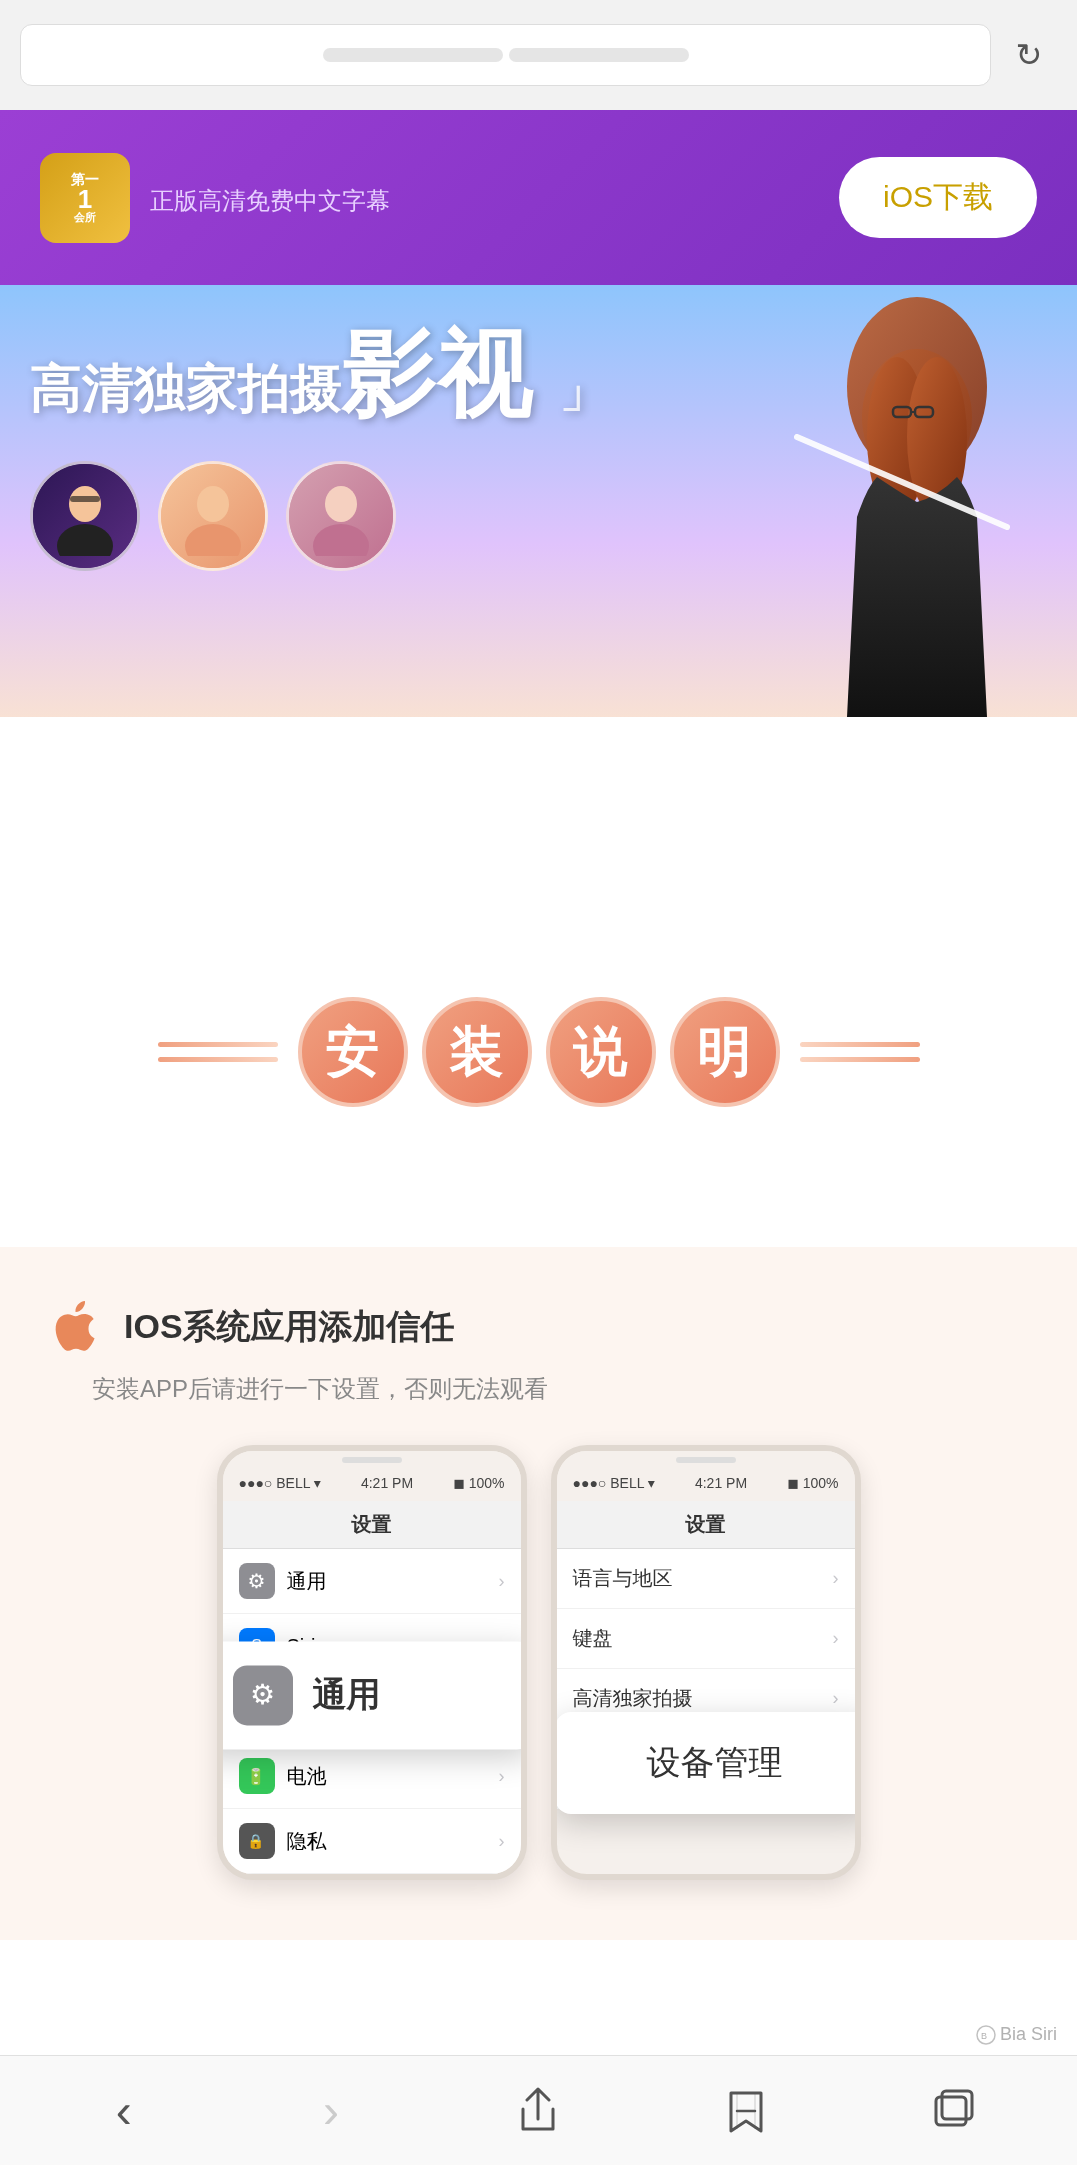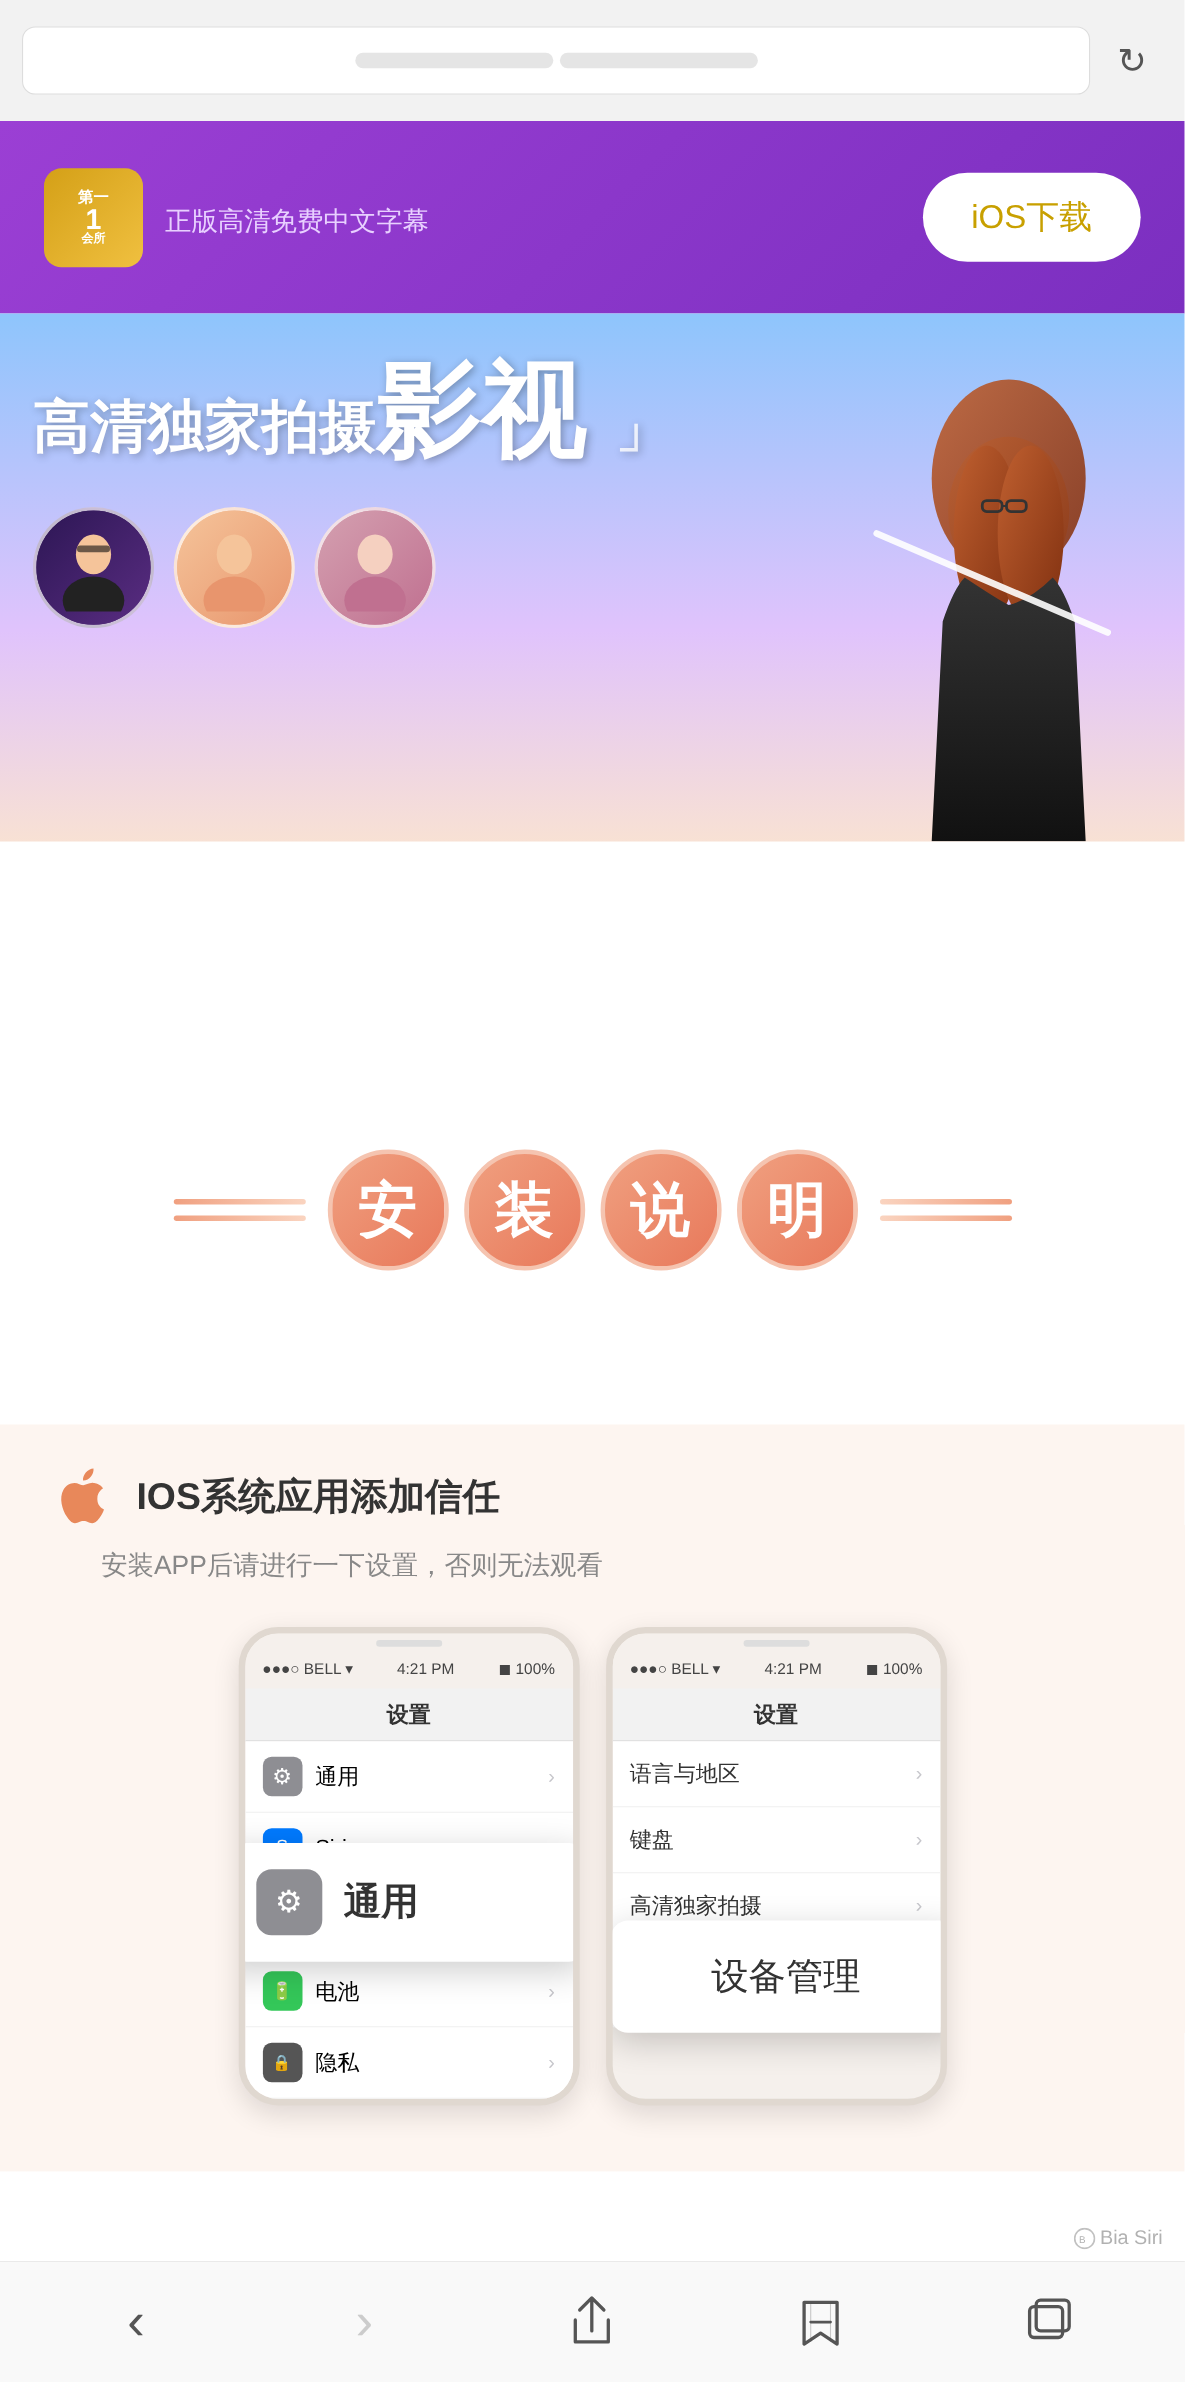--- a/index.html
+++ b/index.html
@@ -102,21 +102,21 @@
       border: none;
       cursor: pointer;
       font-weight: 500;
       white-space: nowrap;
     }
 
     
     .hero-section {
       background: linear-gradient(180deg, #8ec5fc 0%, #e0c3fc 60%, #f8e1d4 100%);
       position: relative;
-      height: 480px;
+      height: 432px;
       overflow: hidden;
       display: flex;
       align-items: center;
     }
     .hero-content {
       position: absolute;
       left: 30px;
       top: 40px;
     }
     .hero-title-main {
@@ -220,21 +220,21 @@
       background: linear-gradient(90deg, #f0a080, #fad4c0);
       border-radius: 3px;
     }
     .title-line-right .title-line {
       background: linear-gradient(90deg, #fad4c0, #f0a080);
     }
 
     
     .ios-trust-section {
       background: #fdf5f0;
-      padding: 34px 40px 60px;
+      padding: 48px 40px 60px;
       width: 100%;
     }
     .ios-trust-header {
       display: flex;
       align-items: center;
       gap: 20px;
       margin-bottom: 14px;
     }
     .apple-icon {
       width: 64px;

